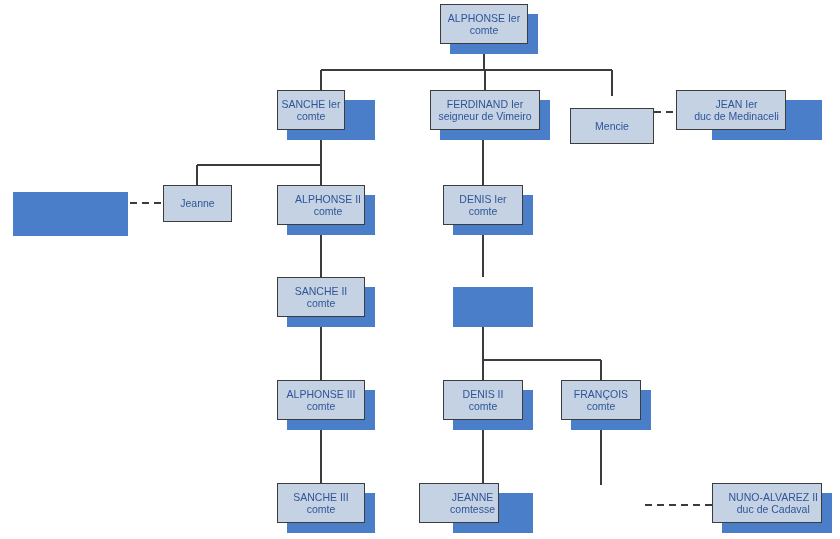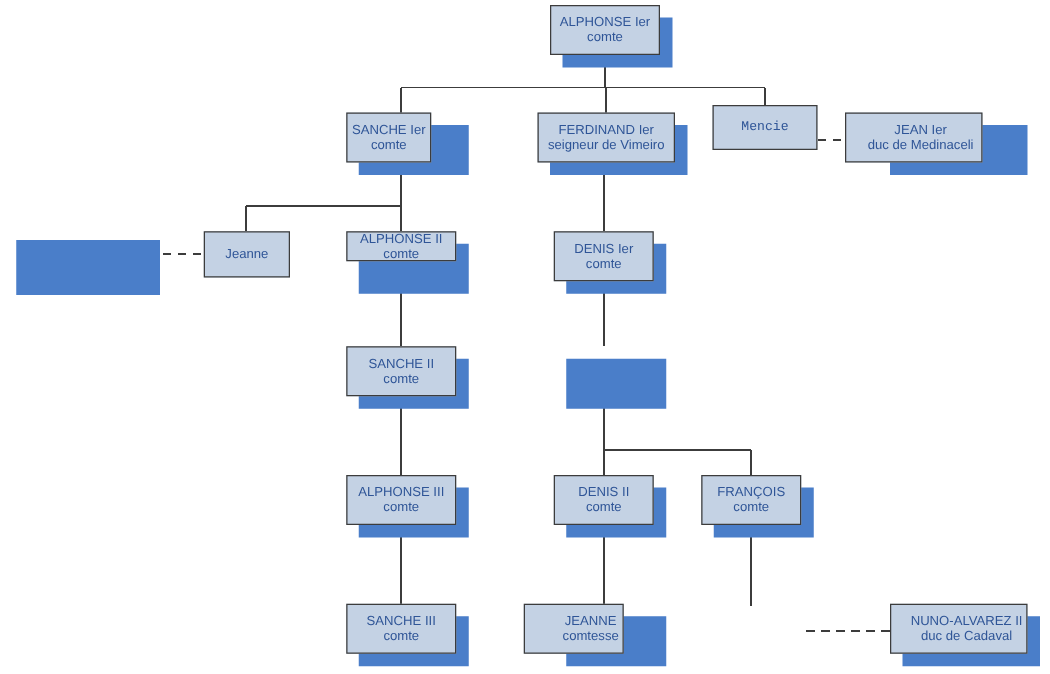--- a/index.html
+++ b/index.html
@@ -100,35 +100,35 @@
   <div class="node" style="left:277px;top:90px;width:68px;height:40px;">
     <div class="txt"><span>SANCHE Ier</span>
 <span>comte</span></div>
   </div>
 
   <div class="node" style="left:430px;top:90px;width:110px;height:40px;">
     <div class="txt"><span>FERDINAND Ier</span>
 <span>seigneur de Vimeiro</span></div>
   </div>
 
-  <div class="node" style="left:570px;top:84px;width:84px;height:36px;font-family:Liberation Mono, monospace;">
+  <div class="node" style="left:570px;top:108px;width:84px;height:36px;">
     <div class="txt"><span>Mencie</span></div>
   </div>
 
   <div class="node" style="left:676px;top:90px;width:110px;height:40px;padding-left:11px;">
     <div class="txt"><span>JEAN Ier</span>
 <span>duc de Medinaceli</span></div>
   </div>
 
 
   <div class="node" style="left:163px;top:185px;width:69px;height:37px;">
     <div class="txt"><span>Jeanne</span></div>
   </div>
 
-  <div class="node" style="left:277px;top:185px;width:88px;height:24px;">
+  <div class="node" style="left:277px;top:185px;width:88px;height:40px;justify-content:flex-end;">
     <div class="txt"><span>ALPHONSE II</span>
 <span>comte</span></div>
   </div>
 
   <div class="node" style="left:443px;top:185px;width:80px;height:40px;">
     <div class="txt"><span>DENIS Ier</span>
 <span>comte</span></div>
   </div>
 
   <div class="node" style="left:277px;top:277px;width:88px;height:40px;">

